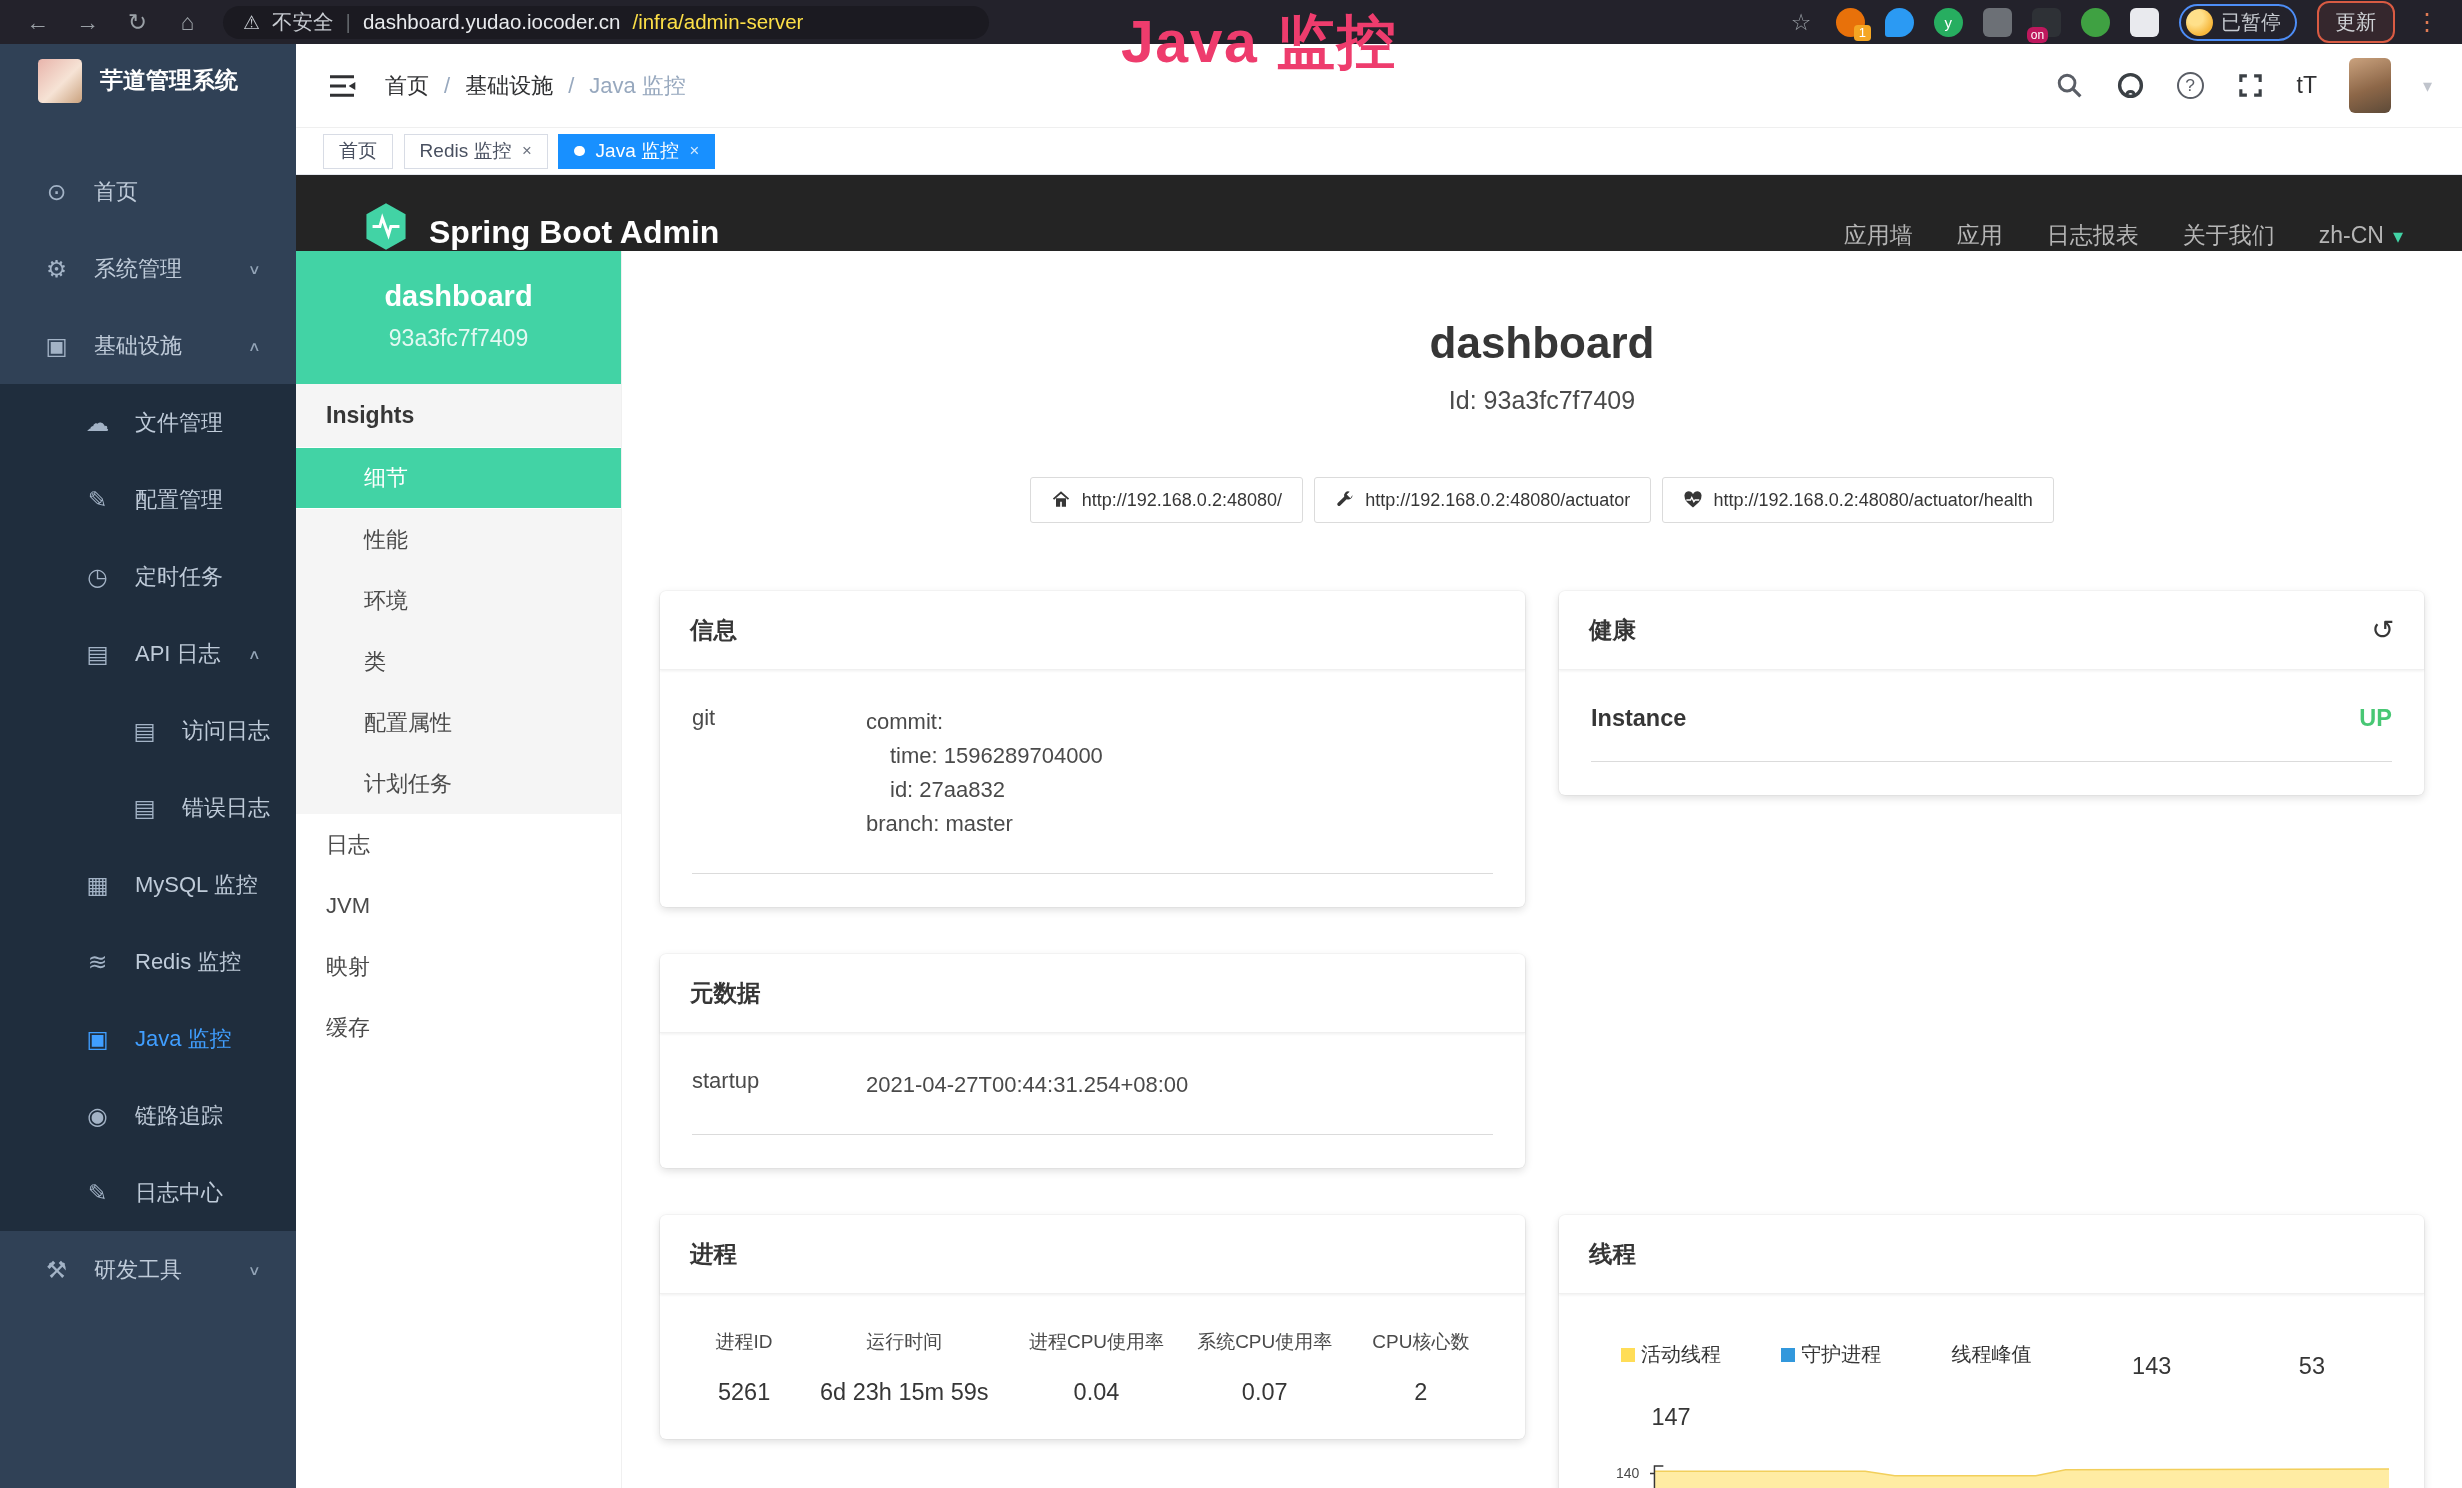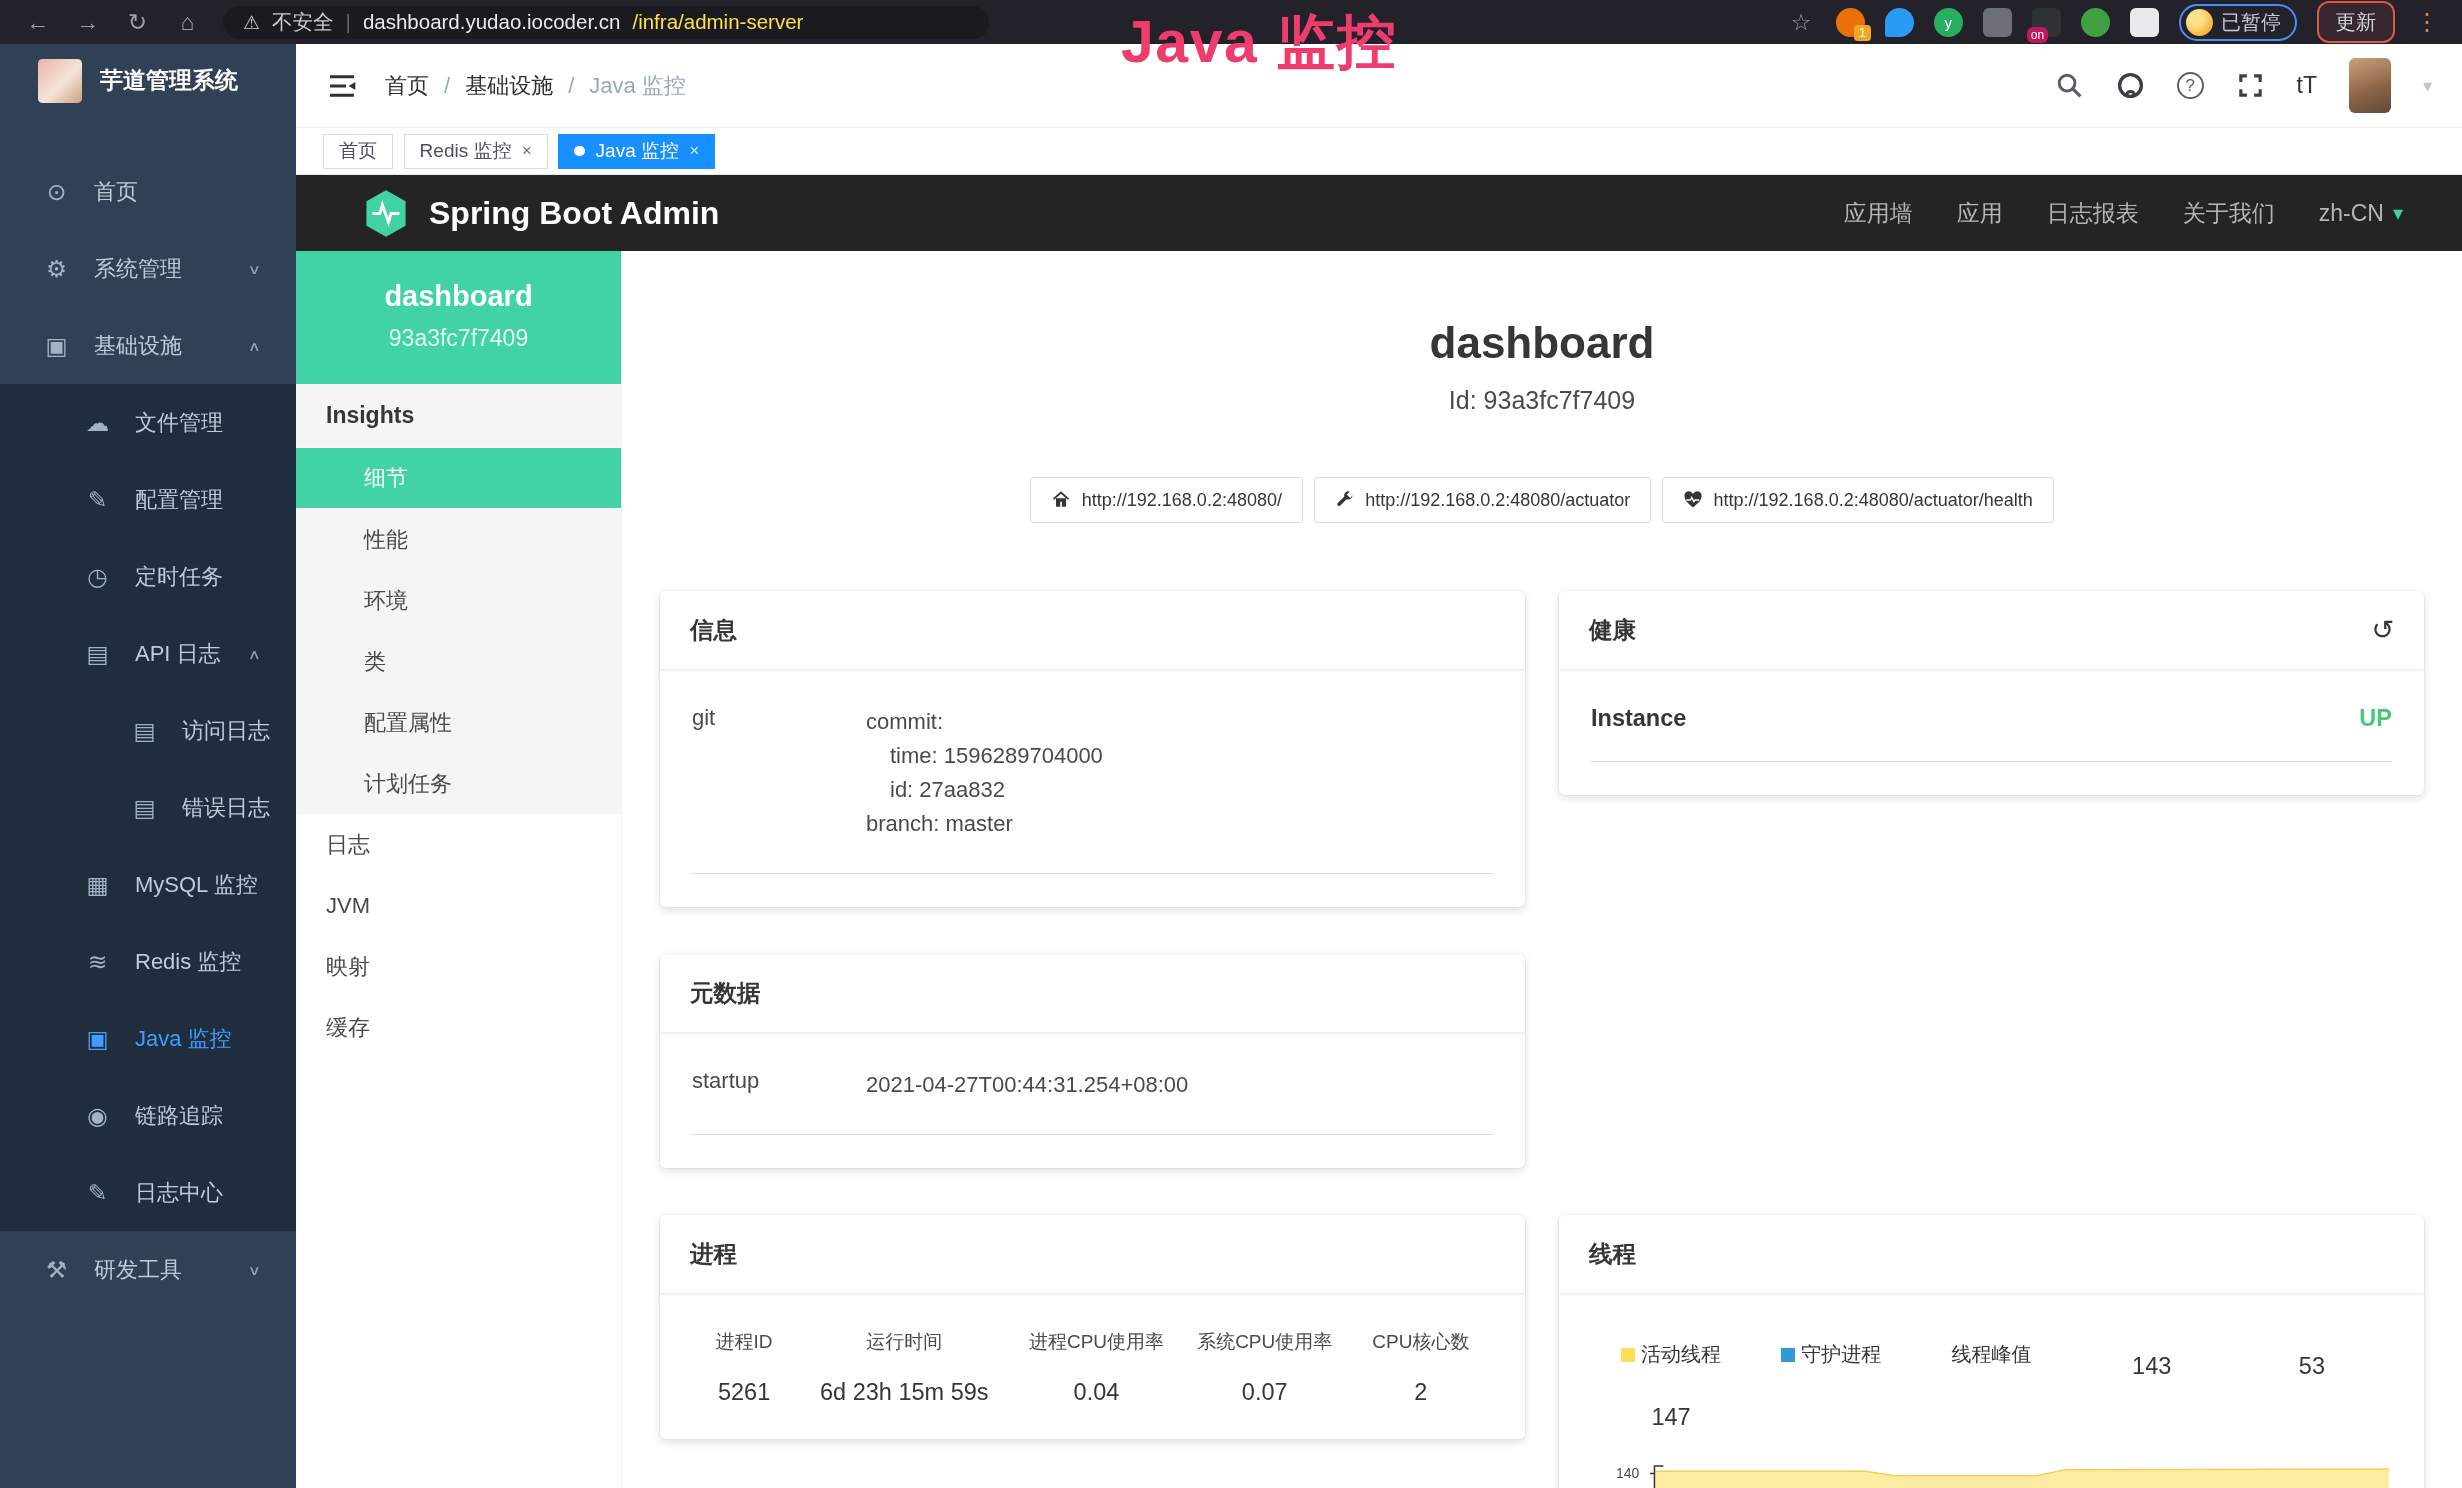--- a/index.html
+++ b/index.html
@@ -73,21 +73,21 @@
   .t-caret { color:#c0c4cc; font-size:18px; cursor:pointer; }
 
   #tagsbar { height:47px; display:flex; align-items:center; gap:10.6px; padding:0 27px;
      background:#fff; border-bottom:0.8px solid #e4e7ed; box-shadow:0 0.8px 2.3px rgba(0,0,0,.10); }
   .tag { height:35px; display:inline-flex; align-items:center; gap:10.6px; padding:0 15px;
      border:0.8px solid #d8dce5; background:#fff; color:#495060; font-size:19px; cursor:pointer; }
   .tag .dot { width:10.6px; height:10.6px; border-radius:50%; background:#fff; }
   .tag .x { font-size:16.7px; opacity:.8; cursor:pointer; }
   .tag.active { background:#1890ff; border-color:#1890ff; color:#fff; }
 
-  #sba-header { height:76px; background:#242424; display:flex; align-items:center; padding:0 0 0 68px; }
+  #sba-header { height:76px; background:#242424; display:flex; align-items:flex-end; padding:0 0 0 68px; }
   .sba-logo { width:44px; height:49px; }
   .sba-brand { color:#fff; font-size:32px; font-weight:bold; margin-left:21px; }
   .sba-nav { margin-left:auto; display:flex; gap:44px; align-items:center; color:#b5b5b5;
      font-size:23px; padding-right:59px; }
   .sba-nav .nav-item { cursor:pointer; }
   .locale { display:flex; align-items:center; gap:9px; cursor:pointer; }
   .locale .g-caret { color:#42d3a5; font-size:20px; }
 
   #sba-body { position:absolute; left:0; top:207px; right:0; bottom:0; display:flex; }
 

